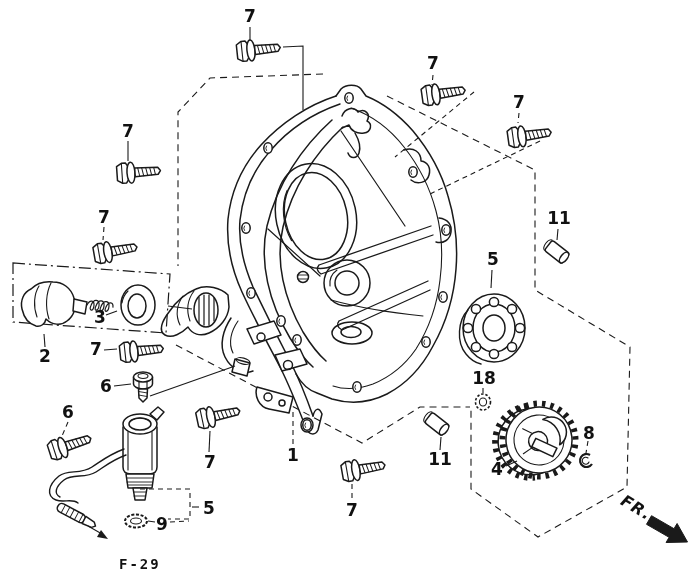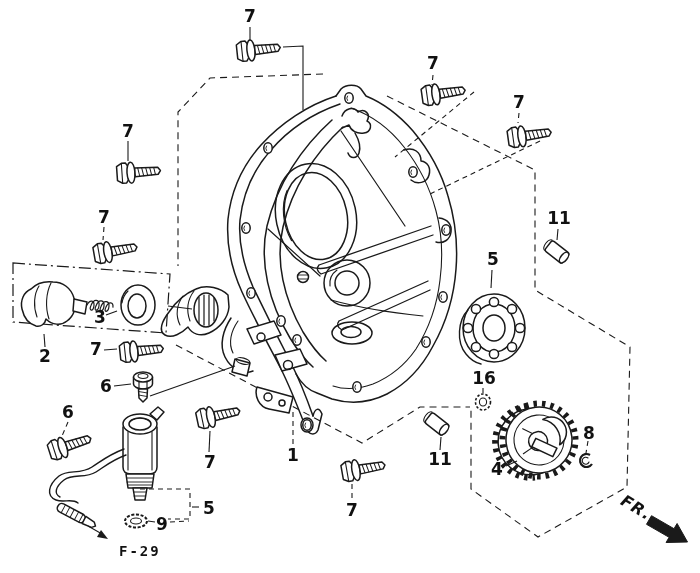--- a/index.html
+++ b/index.html
@@ -277,21 +277,21 @@
 <div class="callout" style="left:352px;top:510px">7</div>
 <div class="callout" style="left:293px;top:455px">1</div>
 <div class="callout" style="left:45px;top:356px">2</div>
 <div class="callout" style="left:100px;top:317px">3</div>
 <div class="callout" style="left:497px;top:469px">4</div>
 <div class="callout" style="left:209px;top:508px">5</div>
 <div class="callout" style="left:106px;top:386px">6</div>
 <div class="callout" style="left:68px;top:412px">6</div>
 <div class="callout" style="left:589px;top:433px">8</div>
 <div class="callout" style="left:162px;top:524px">9</div>
-<div class="callout" style="left:484px;top:378px">16</div>
+<div class="callout" style="left:484px;top:378px">18</div>
 <div class="callout" style="left:559px;top:218px">11</div>
 <div class="callout" style="left:440px;top:459px">11</div>
 <div class="callout" style="left:493px;top:259px">5</div>
 
-<div class="pagecode" style="left:119px;top:543px">F-29</div>
+<div class="pagecode" style="left:119px;top:556px">F-29</div>
 <div class="frlabel" style="left:620px;top:498px">FR.</div>
 
 </div>
 
 </body></html>

